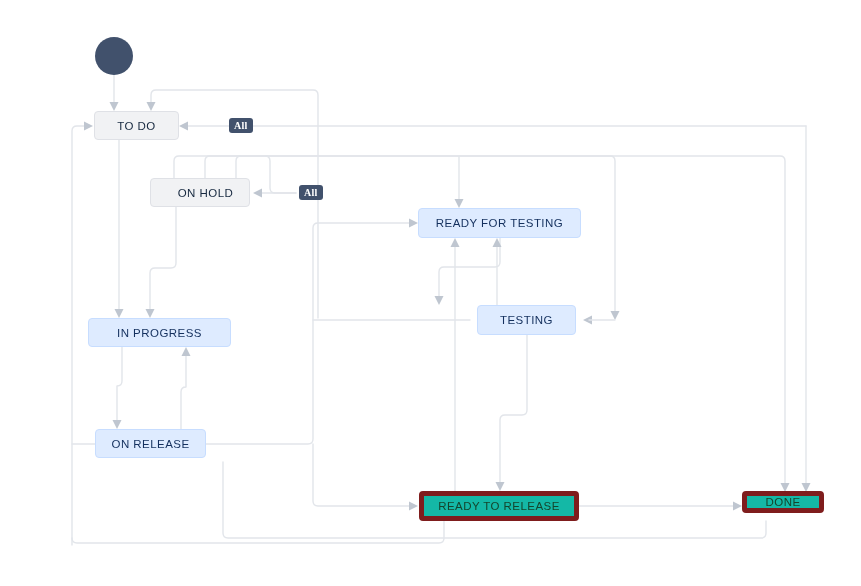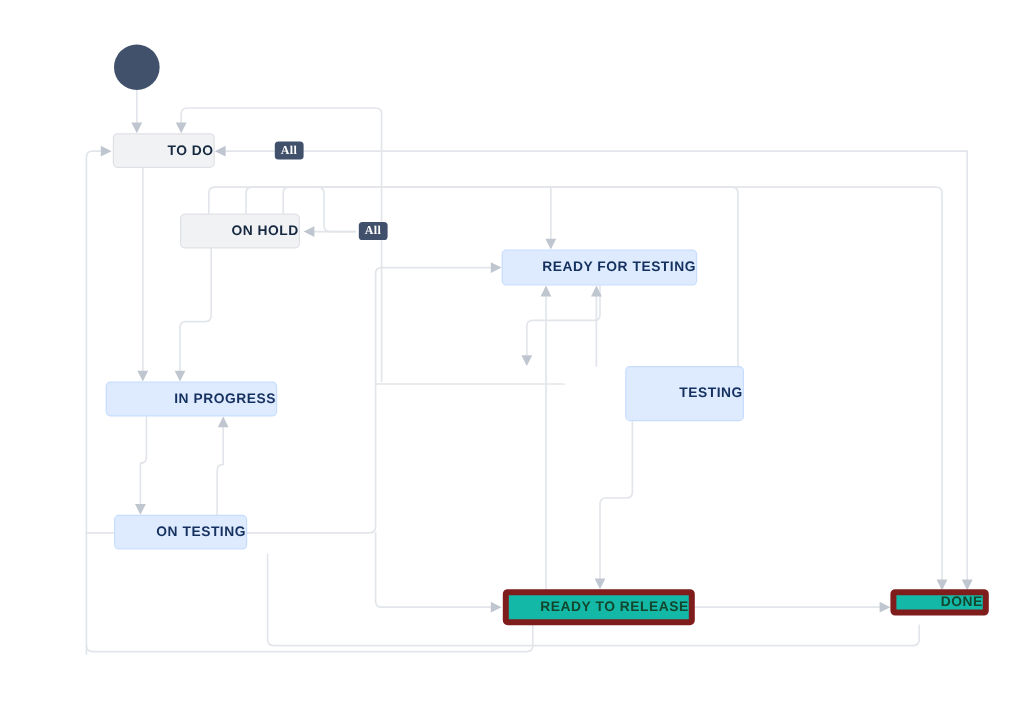--- a/index.html
+++ b/index.html
@@ -34,24 +34,24 @@
     stroke-linejoin: round;
   }
   .arrow-head {
     fill: #bfc6d0;
   }
   .node {
     position: absolute;
     box-sizing: border-box;
     display: flex;
     align-items: center;
-    justify-content: flex-end;
+    justify-content: center;
     border-radius: 4px;
     font-size: 11.5px;
-    font-weight: bold;
+    font-weight: normal;
     letter-spacing: 0.45px;
     white-space: nowrap;
     user-select: none;
     cursor: pointer;
   }
   .node.grey {
     background: #f1f2f4;
     border: 1px solid #dfe1e6;
     color: #16283f;
   }
@@ -177,28 +177,28 @@
 
   <div class="node grey" style="left:150px; top:178px; width:100px; height:29px;padding-left:11px;">
     <span>ON HOLD</span>
   </div>
 
   <div class="node blue" style="left:88px; top:318px; width:143px; height:29px;">
     <span>IN PROGRESS</span>
   </div>
 
   <div class="node blue" style="left:95px; top:429px; width:111px; height:29px;">
-    <span>ON TESTING</span>
+    <span>ON RELEASE</span>
   </div>
 
   <div class="node blue" style="left:418px; top:208px; width:163px; height:30px;">
     <span>READY FOR TESTING</span>
   </div>
 
-  <div class="node blue" style="left:477px; top:305px; width:99px; height:46px;margin-left:44px;">
+  <div class="node blue" style="left:477px; top:305px; width:99px; height:30px;">
     <span>TESTING</span>
   </div>
 
   <div class="node green" style="left:419px; top:491px; width:160px; height:30px;">
     <span>READY TO RELEASE</span>
   </div>
 
   <div class="node green" style="left:742px; top:491px; width:82px; height:22px;">
     <span>DONE</span>
   </div>

